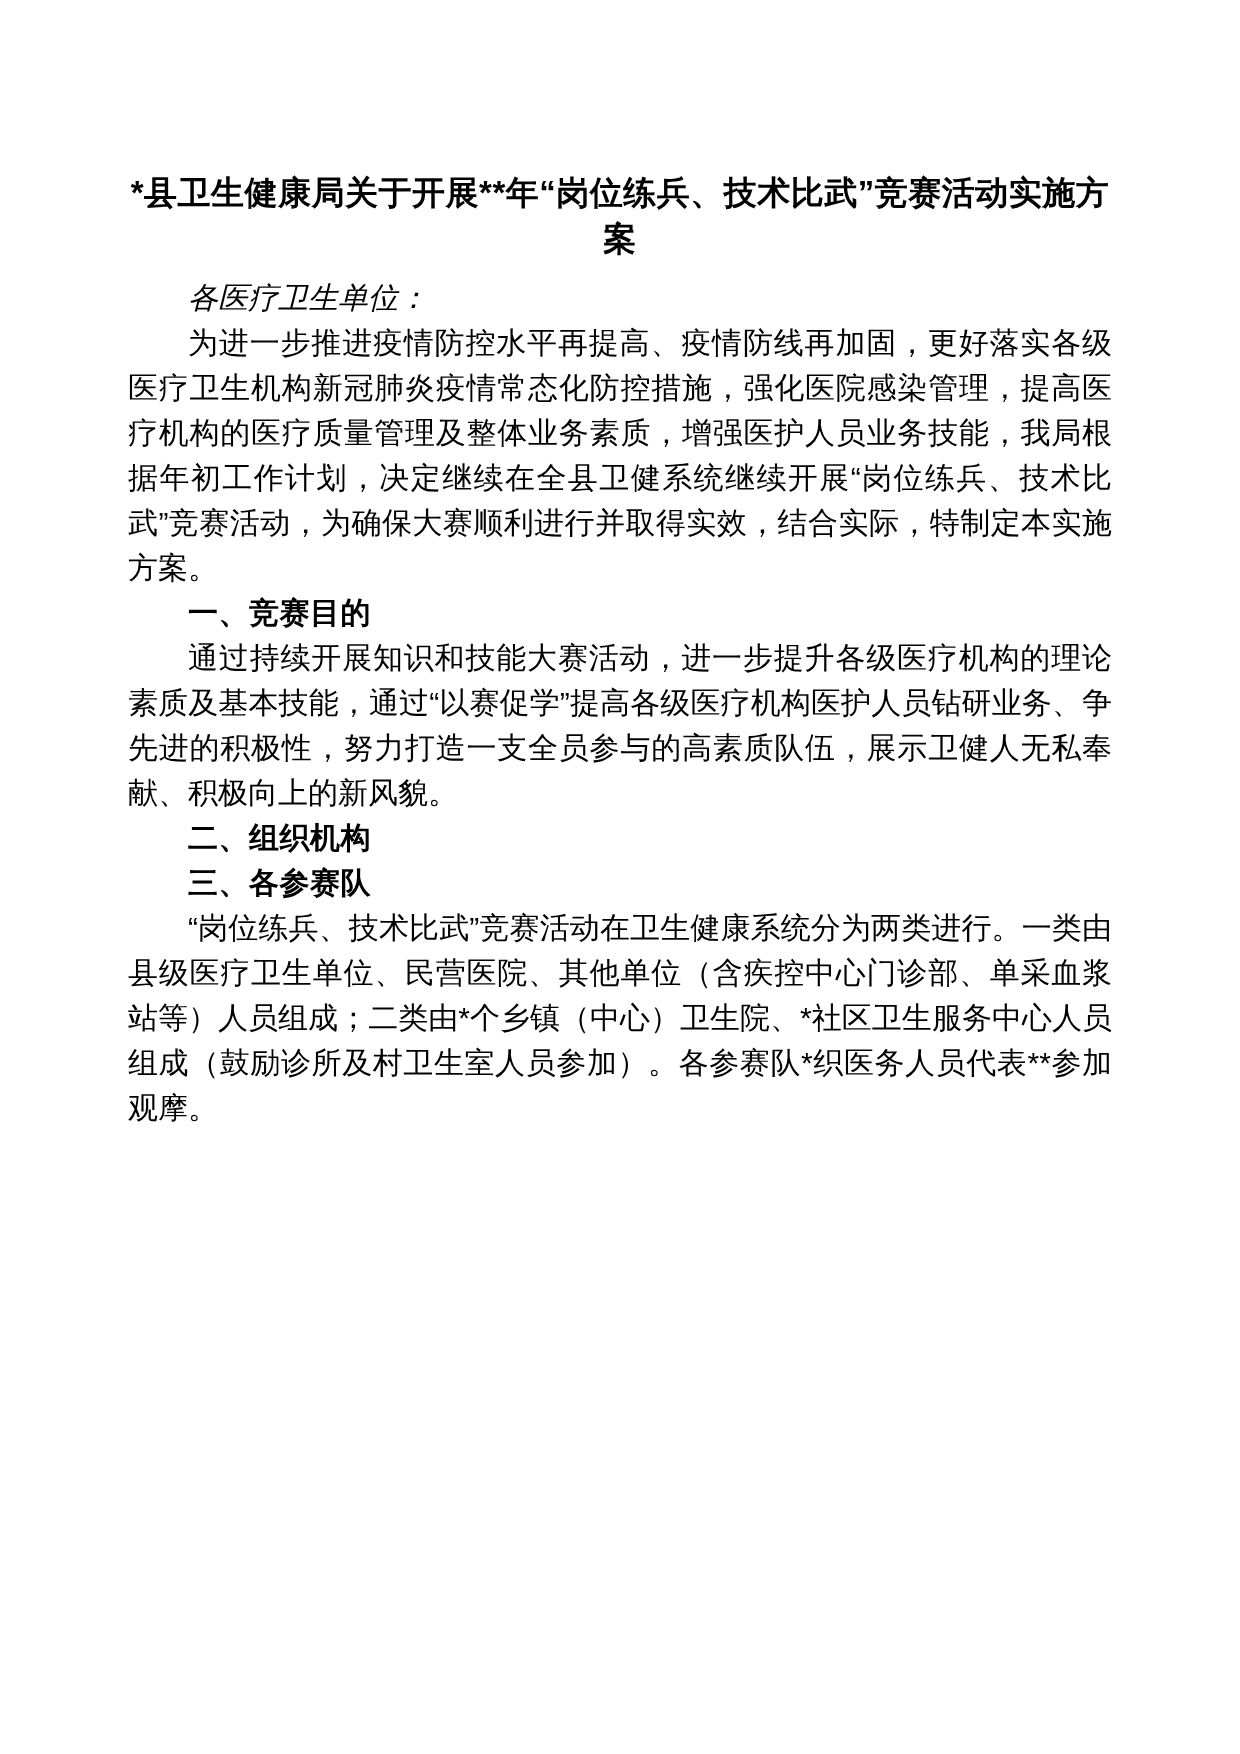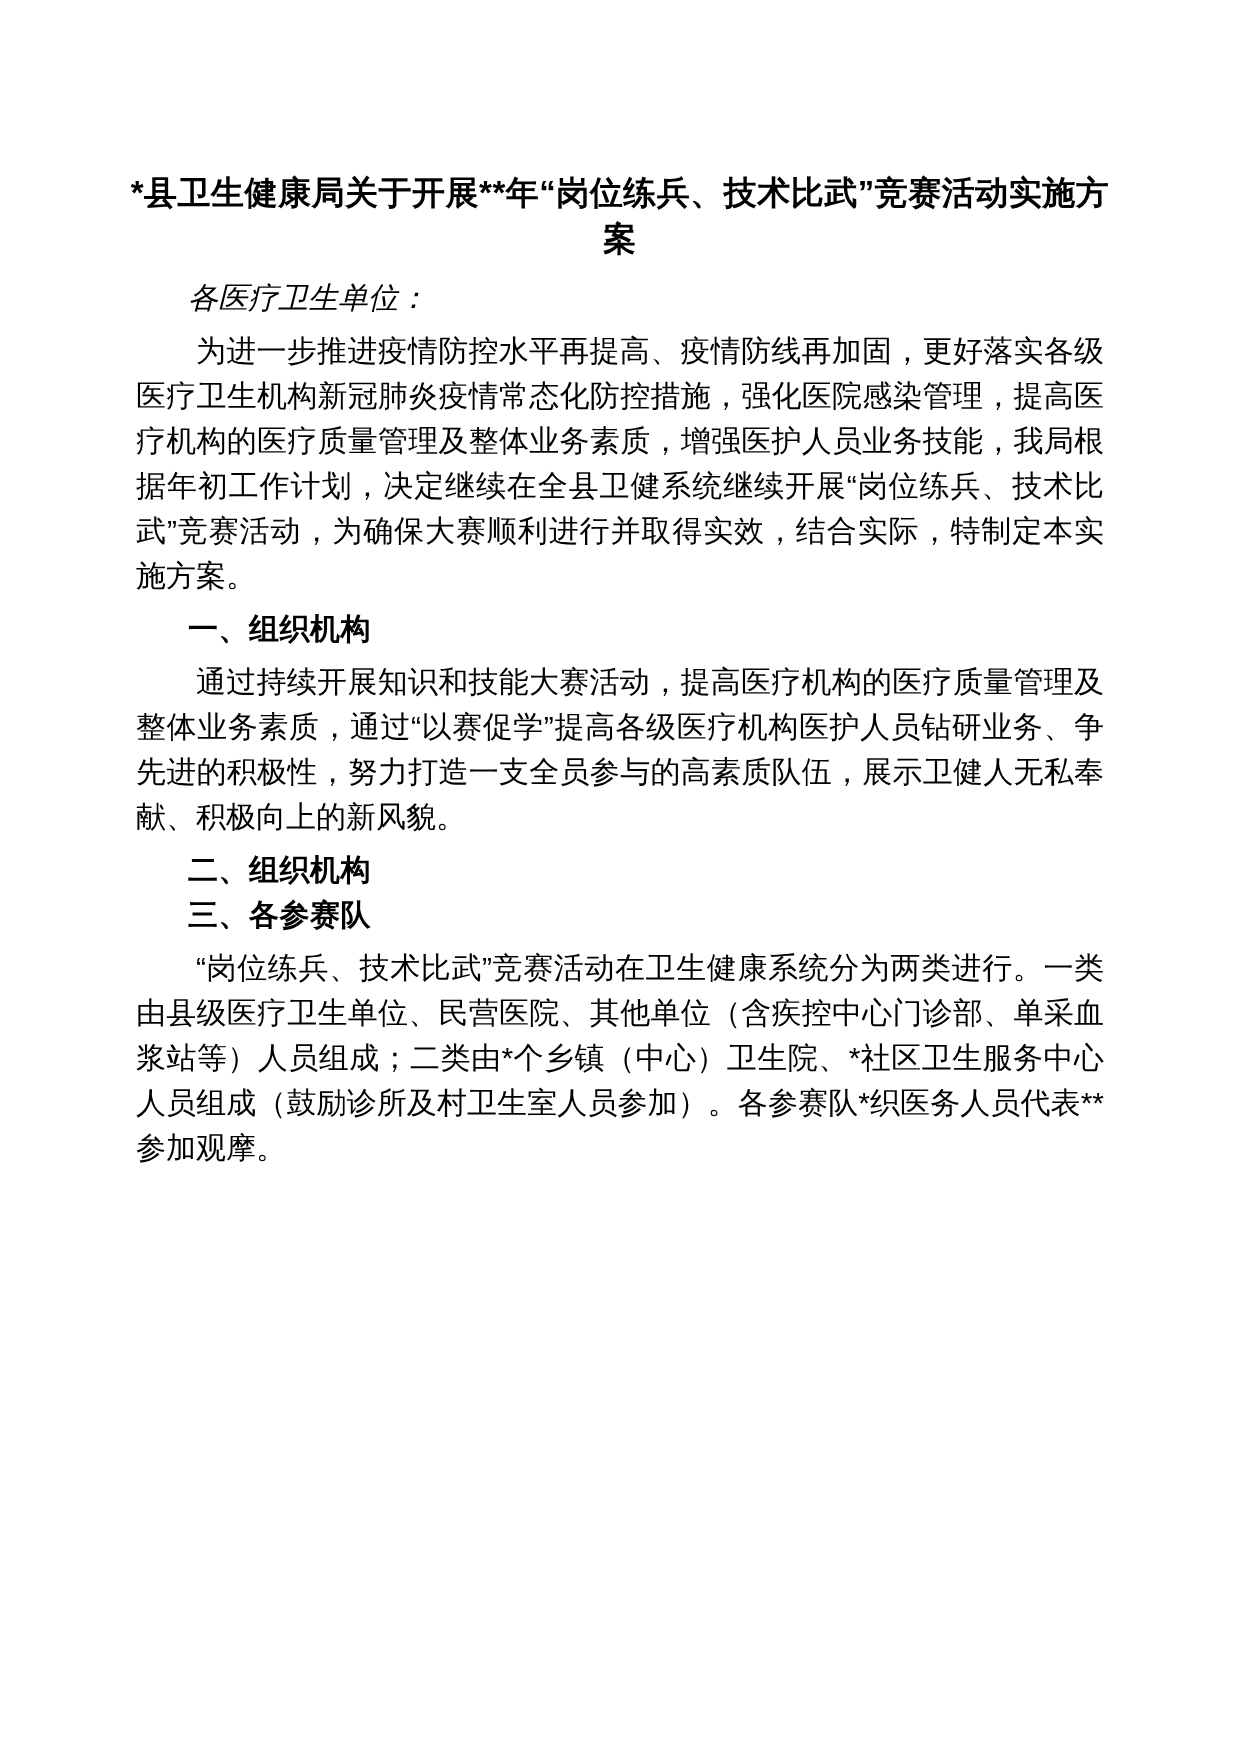--- a/index.html
+++ b/index.html
@@ -35,21 +35,21 @@
     font-size: 30px;
     line-height: 1.5;
     margin: 0;
     text-indent: 2em;
     letter-spacing: 0px;
     font-style: italic;
   }
   .para {
     font-size: 30px;
     line-height: 1.5;
-    margin: 8px;
+    margin: 0;
     text-indent: 2em;
     text-align: justify;
     text-justify: inter-ideograph;
     letter-spacing: 0px;
   }
   .heading {
     font-size: 30px;
     font-weight: bold;
     line-height: 1.5;
     margin: 0;
@@ -64,22 +64,22 @@
 <body>
 
 <div class="page">
 
   <h1 class="doc-title">*县卫生健康局关于开展**年“岗位练兵、技术比武”竞赛活动实施方案</h1>
 
   <p class="salutation">各医疗卫生单位：</p>
 
   <p class="para">为进一步推进疫情防控水平再提高、疫情防线再加固，更好落实各级医疗卫生机构新冠肺炎疫情常态化防控措施，强化医院感染管理，提高医疗机构的医疗质量管理及整体业务素质，增强医护人员业务技能，我局根据年初工作计划，决定继续在全县卫健系统继续开展“岗位练兵、技术比武”竞赛活动，为确保大赛顺利进行并取得实效，结合实际，特制定本实施方案。</p>
 
-  <h2 class="heading">一、组织机构</h2>
-  <p class="para">通过持续开展知识和技能大赛活动，提高医疗机构的医疗质量管理及整体业务素质，通过“以赛促学”提高各级医疗机构医护人员钻研业务、争先进的积极性，努力打造一支全员参与的高素质队伍，展示卫健人无私奉献、积极向上的新风貌。</p>
+  <h2 class="heading">一、竞赛目的</h2>
+  <p class="para">通过持续开展知识和技能大赛活动，进一步提升各级医疗机构的理论素质及基本技能，通过“以赛促学”提高各级医疗机构医护人员钻研业务、争先进的积极性，努力打造一支全员参与的高素质队伍，展示卫健人无私奉献、积极向上的新风貌。</p>
 
   <h2 class="heading">二、组织机构</h2>
 
   <h2 class="heading">三、各参赛队</h2>
   <p class="para">“岗位练兵、技术比武”竞赛活动在卫生健康系统分为两类进行。一类由县级医疗卫生单位、民营医院、其他单位（含疾控中心门诊部、单采血浆站等）人员组成；二类由*个乡镇（中心）卫生院、*社区卫生服务中心人员组成（鼓励诊所及村卫生室人员参加）。各参赛队*织医务人员代表**参加观摩。</p>
 
 
 </div>
 
 </body></html>

